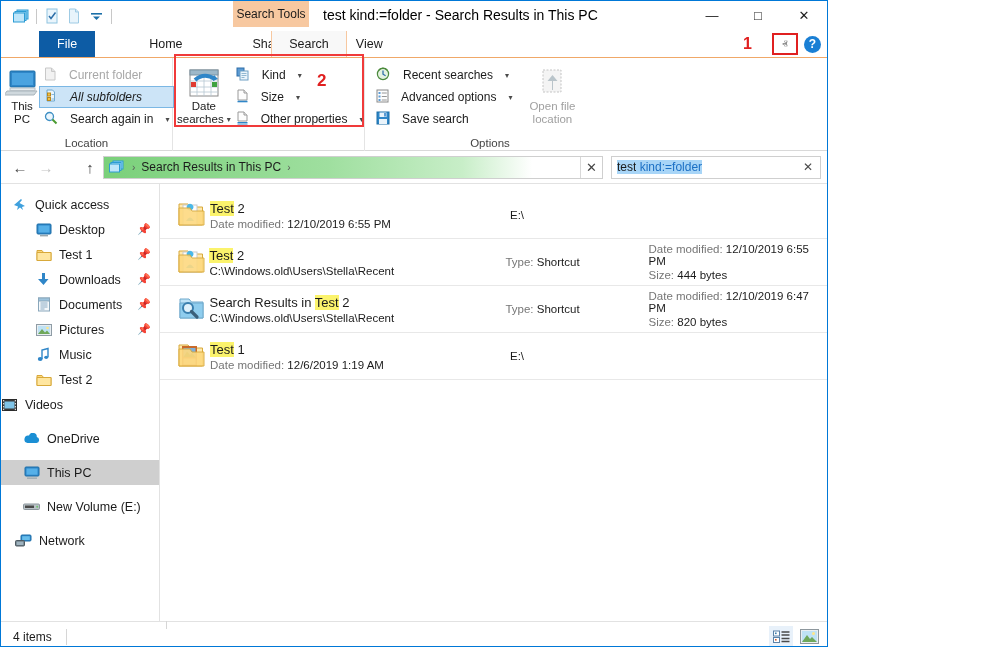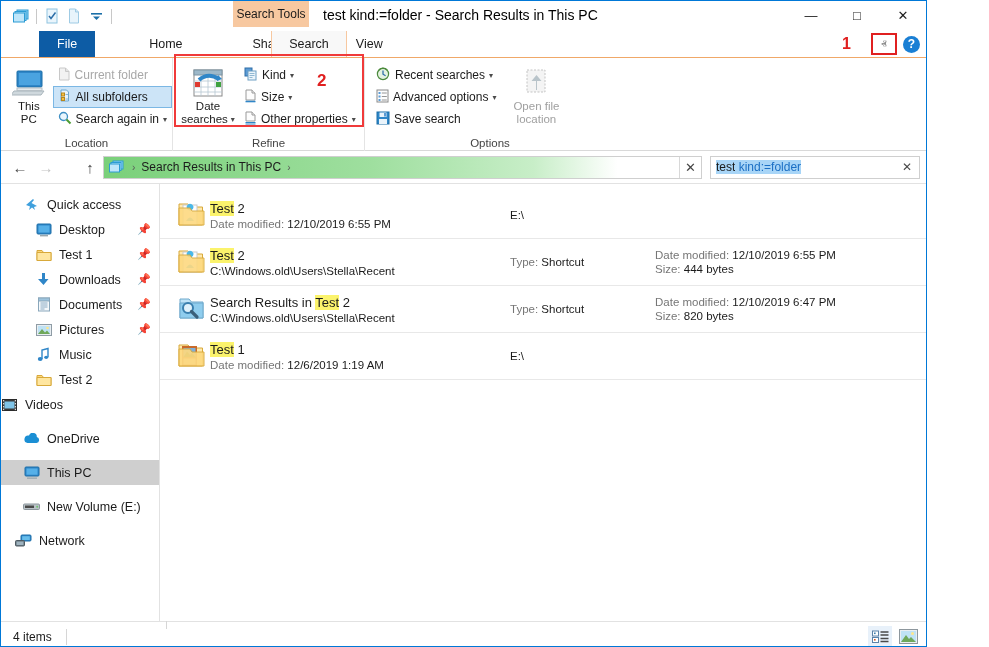--- a/index.html
+++ b/index.html
@@ -6,21 +6,21 @@
   html, body {
     width: 989px; height: 647px;
     font-family: "Liberation Sans", sans-serif;
     font-size: 12px;
     color: #1b1b1b;
     background: #ffffff;
     overflow: hidden;
   }
   .window {
     position: relative;
-    width: 927px; height: 647px;
+    width: 828px; height: 647px;
     border: 1px solid #0078d7;
     background: #000000;
     overflow: hidden;
   }
 
   
   .titlebar {
     position: relative;
     height: 30px;
     background: #ffffff;
@@ -147,25 +147,25 @@
     padding-top: 4px;
     text-align: center;
     font-size: 11.5px; line-height: 13px;
     color: #1b1b1b;
   }
   .bigbtn.disabled { color: #a0a0a0; }
   .bigico { height: 34px; display:flex; align-items:center; justify-content:center; }
   .smallcol { display: flex; flex-direction: column; padding-top: 2px; }
   .smallbtn {
     height: 22px; display: flex; align-items: center;
-    padding: 0 5px; gap: 4px;
+    padding: 0 5px; gap: 12px;
     font-size: 12px; color: #1b1b1b; white-space: nowrap;
   }
   .smallbtn.disabled { color: #a8a8a8; }
-  .smallbtn.checked { background: #cce4f7; border: 1px solid #7bb7e4; }
+  .smallbtn.checked { background: #cce4f7; border: 1px solid #7bb7e4; font-style: italic; }
   .caret { font-size: 8px; color: #4b4b4b; }
   .redbox {
     position: absolute;
     left: 173px; top: 53px;
     width: 190px; height: 73px;
     border: 2px solid #f03a3a;
     pointer-events: none;
     z-index: 30;
   }
   .num-2 {
@@ -457,21 +457,20 @@
                 <path d="M2 1 h6 l3 3 v6 h-9 z" fill="#fdfdfd" stroke="#9a9a9a"></path>
                 <path d="M8 1 v3 h3" fill="#ececec" stroke="#9a9a9a"></path>
                 <path d="M1.5 11.5 h10 M1.5 13 h10" stroke="#2f86c8" stroke-width="1.2"></path>
               </svg>
             </span>
             <span>Other properties</span>
             <span class="caret">▾</span>
           </div>
         </div>
       </div>
-      <div class="rgroup-label">Refine</div>
     </div>
 
     <div class="rgroup" style="width:250px;border-right:none">
       <div class="rgroup-body">
         <div class="smallcol" style="margin-left:6px">
           <div class="smallbtn">
             <span>
               <svg width="15" height="14" viewBox="0 0 15 14">
                 <circle cx="7" cy="7" r="5.6" fill="#e4f2e0" stroke="#4b8a3c" stroke-width="1.2"></circle>
                 <path d="M7 3.6 v3.6 l2.6 1.6" stroke="#2f6ea8" stroke-width="1.3" fill="none"></path>
@@ -550,21 +549,21 @@
     <div class="searchbox">
       <span class="searchtext"><span class="sel-a">test</span><span class="sel-a"> </span><span class="sel-b">kind:=folder</span></span>
       <span class="search-x">✕</span>
     </div>
   </div>
 
   <div class="main">
 
     <div class="nav">
 
-      <div class="navitem" style="padding-left:22px">
+      <div class="navitem" style="padding-left:10px">
         <span class="ni-ico">
           <svg width="15" height="15" viewBox="0 0 15 15">
             <path d="M2 8 L9 2 L10 3 L7.5 6 L13 9 L10 10 L11 13 L8 10.5 L5 13 L6 9.5 Z" fill="#3fa0dd"></path>
           </svg>
         </span>
         <span>Quick access</span>
       </div>
 
       <div class="navitem" style="padding-left:34px">
         <span class="ni-ico">

